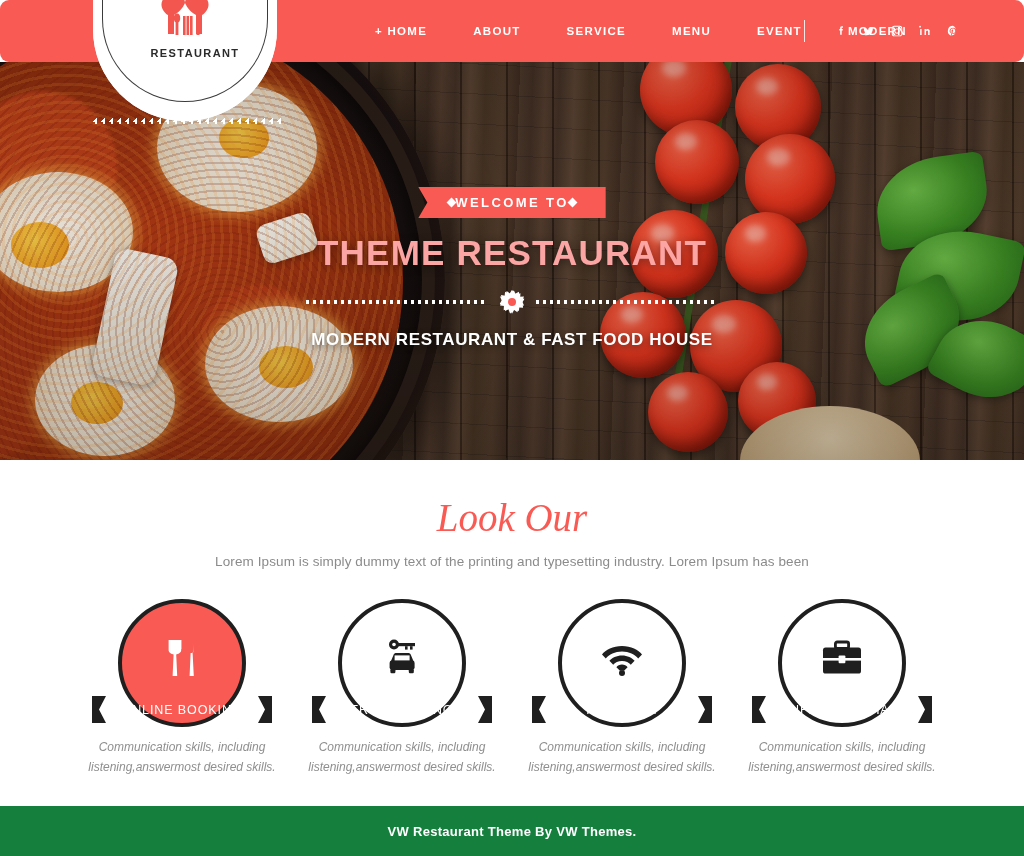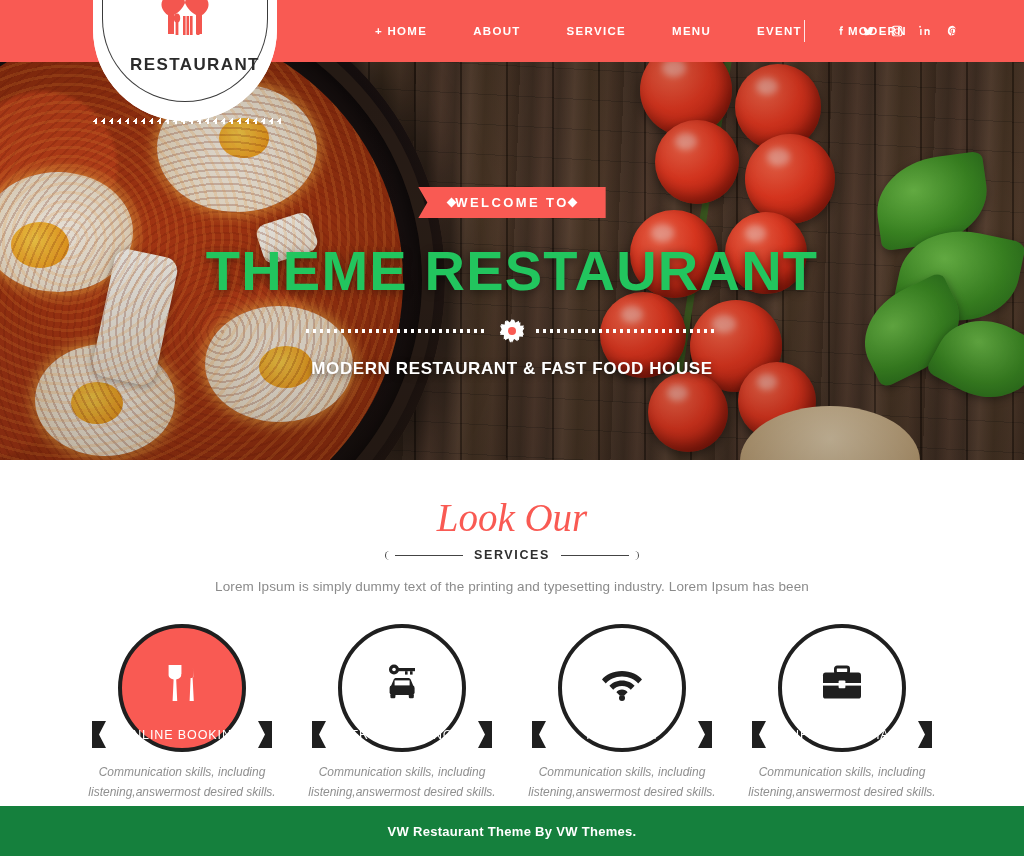--- a/index.html
+++ b/index.html
@@ -21,20 +21,21 @@
   }
 
   
   .header {
     position: absolute;
     top: 0; left: 0;
     width: 1024px;
     height: 62px;
     background: #f95a53;
     z-index: 40;
+    border-radius: 9px;
   }
 
   .nav {
     position: absolute;
     left: 352px;
     top: 0;
     height: 62px;
     display: flex;
     align-items: center;
     gap: 0;
@@ -124,24 +125,24 @@
     position: absolute;
     left: 50%;
     top: 18px;
     transform: translateX(-50%);
     width: 70px;
     height: 60px;
   }
   .logo-text {
     position: absolute;
     left: 0;
-    top: 84px;
+    top: 76px;
     width: 184px;
     text-align: center;
-    font-size: 17px;
+    font-size: 11px;
     font-weight: bold;
     letter-spacing: 1.4px;
     color: #2b2b2b;
   }
 
   
   .hero {
     position: absolute;
     top: 62px; left: 0;
     width: 1024px;
@@ -297,23 +298,23 @@
     clip-path: polygon(0 0, 100% 0, 100% 100%, 0 100%, 9px 50%);
     text-align: center;
   }
   .diamond {
     width: 7px; height: 7px;
     background: #ffffff;
     transform: rotate(45deg);
     display: inline-block;
   }
   .hero-title {
-    margin-top: 24px;
-    color: #22c55e;
-    font-size: 56px;
+    margin-top: 17px;
+    color: #fca5a5;
+    font-size: 35px;
     font-weight: bold;
     letter-spacing: 1.2px;
     text-shadow: 0 2px 10px rgba(0,0,0,0.45);
     line-height: 1.05;
   }
   .divider-row {
     margin-top: 18px;
     display: flex;
     align-items: center;
     justify-content: center;
@@ -663,25 +664,20 @@
       </div>
       <div class="hero-sub">MODERN RESTAURANT &amp; FAST FOOD HOUSE</div>
     </div>
 
     <div class="zig-bottom"></div>
   </div>
 
   <div class="services">
     <div class="svc-title">Look Our</div>
 
-    <div class="svc-sub-row">
-      <span class="svc-line"></span>
-      <span class="svc-sub">SERVICES</span>
-      <span class="svc-line right"></span>
-    </div>
 
     <div class="svc-desc">Lorem Ipsum is simply dummy text of the printing and typesetting industry. Lorem Ipsum has been</div>
 
     <div class="cards">
 
       <div class="card">
         <div class="card-badge">
           <div class="card-circle filled"></div>
           <div class="card-icon">
             <svg width="32" height="40" viewBox="0 0 32 40">

